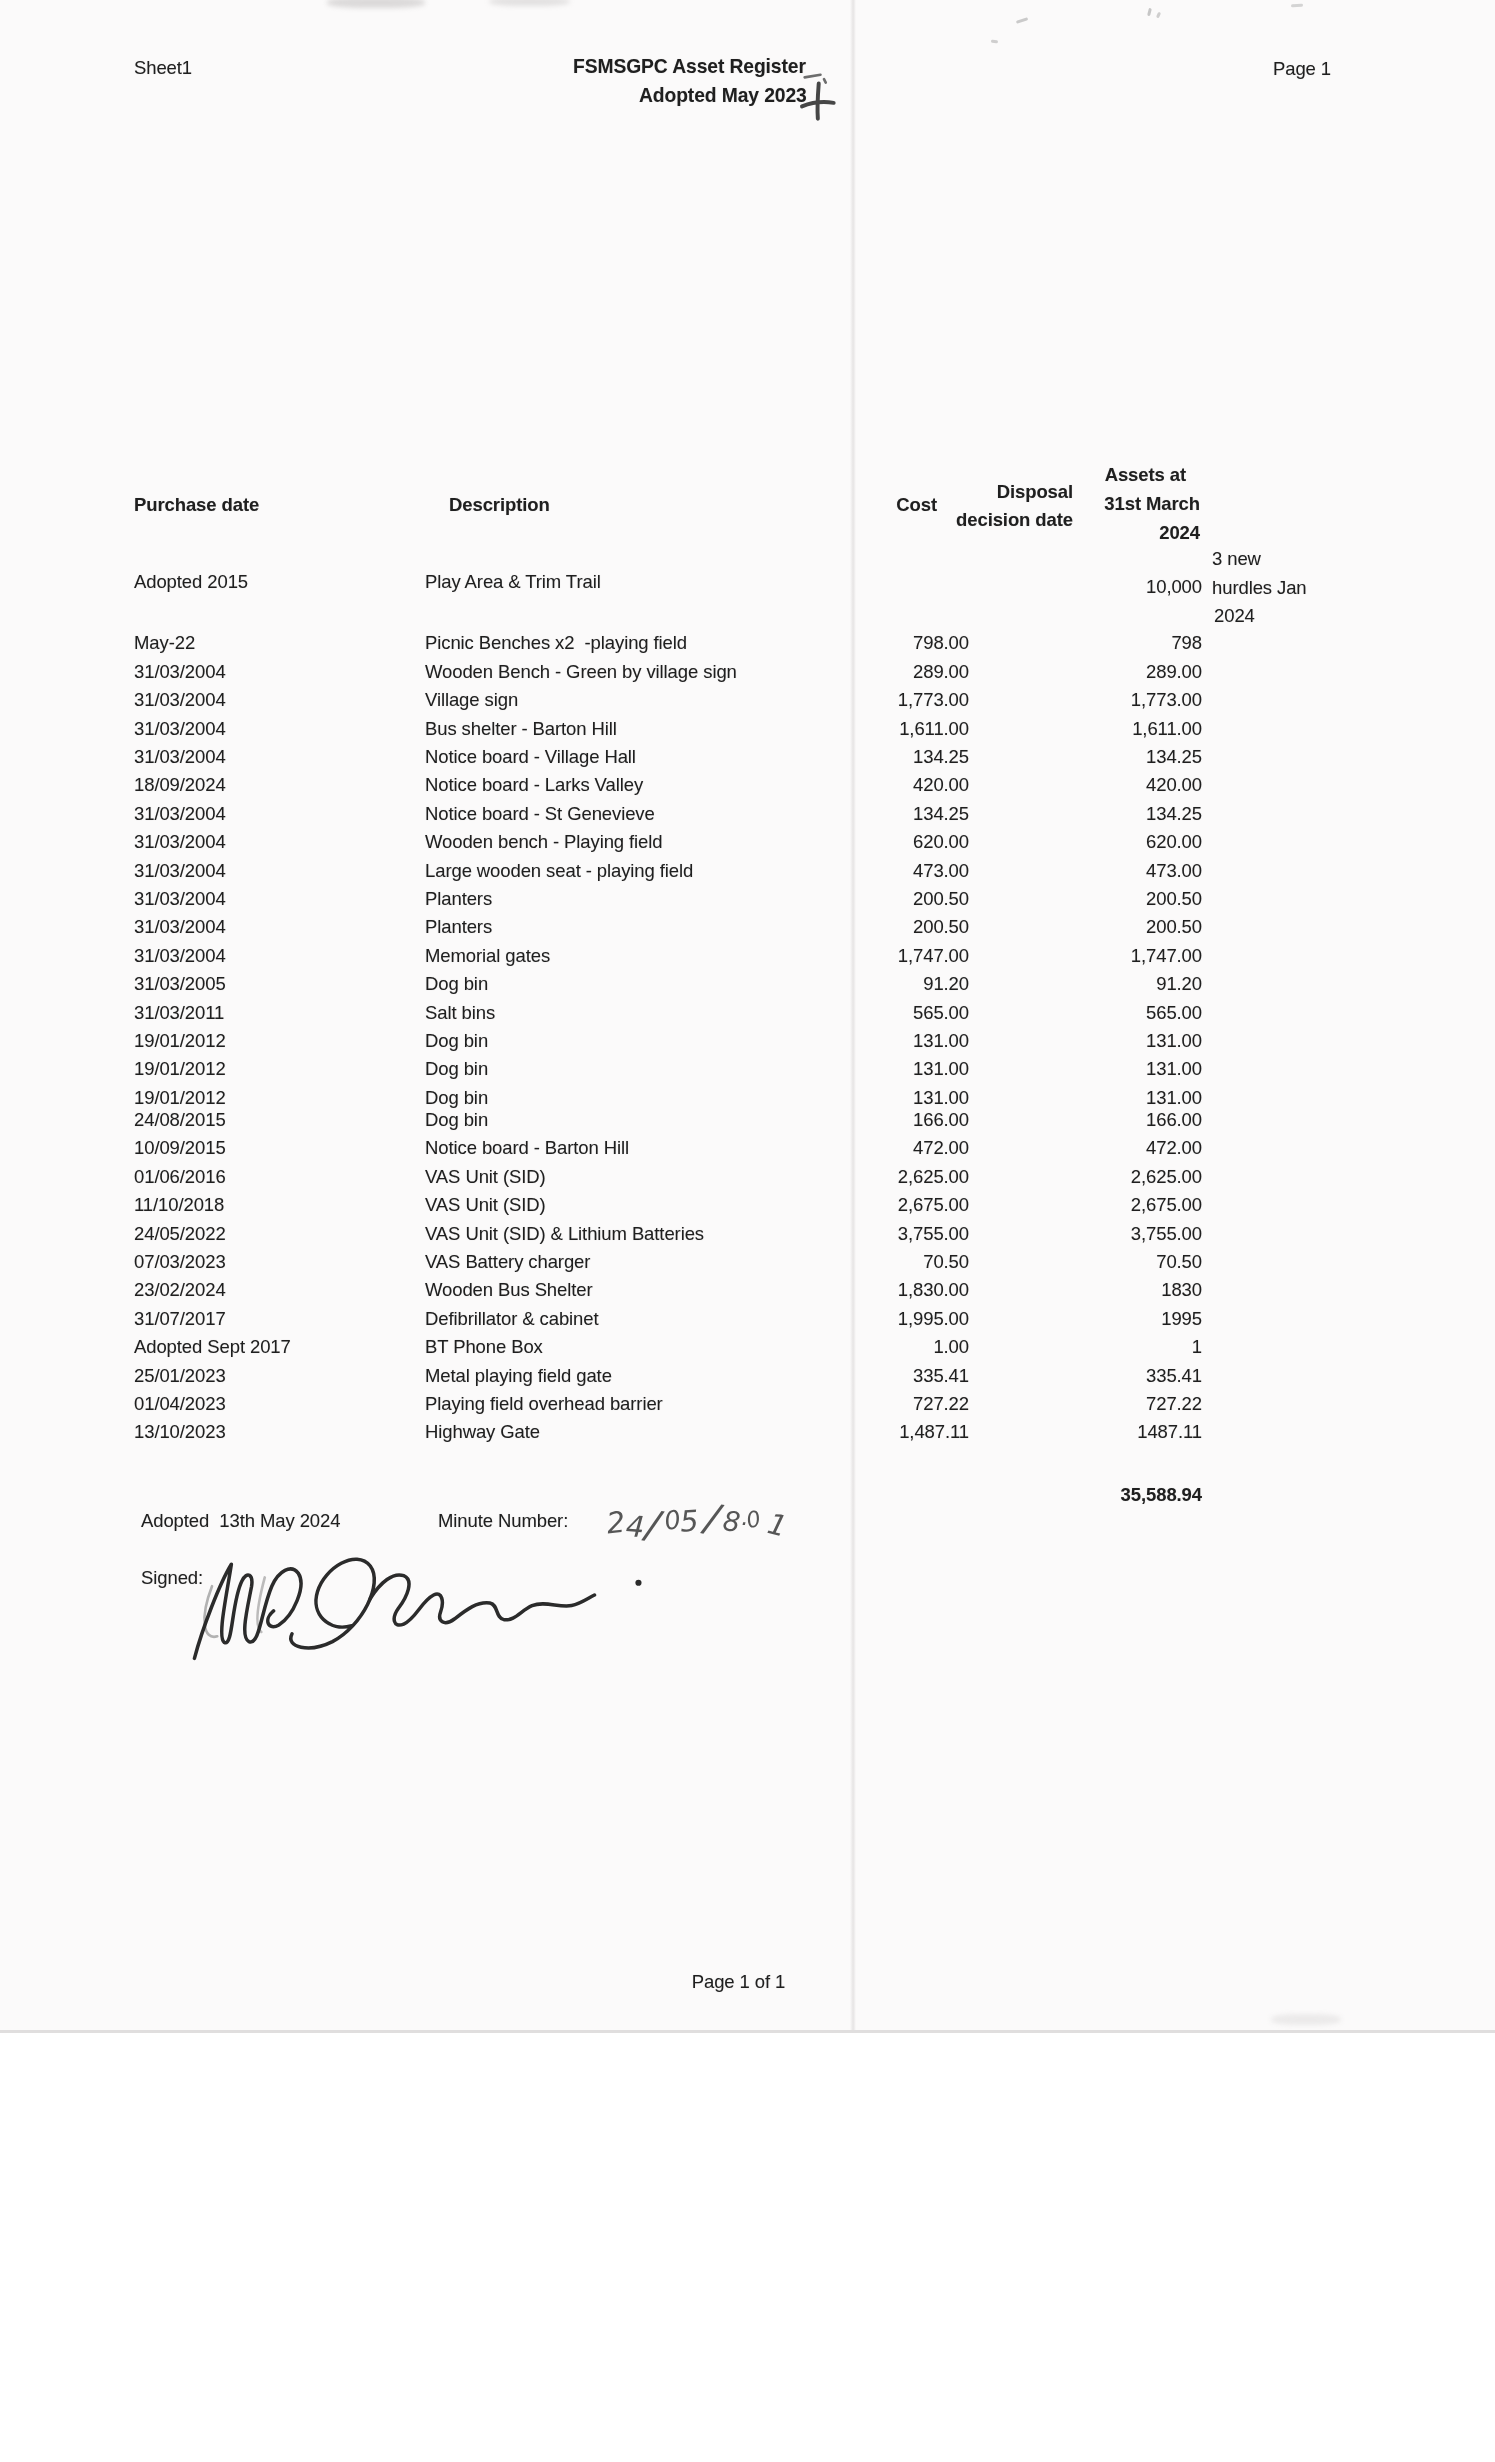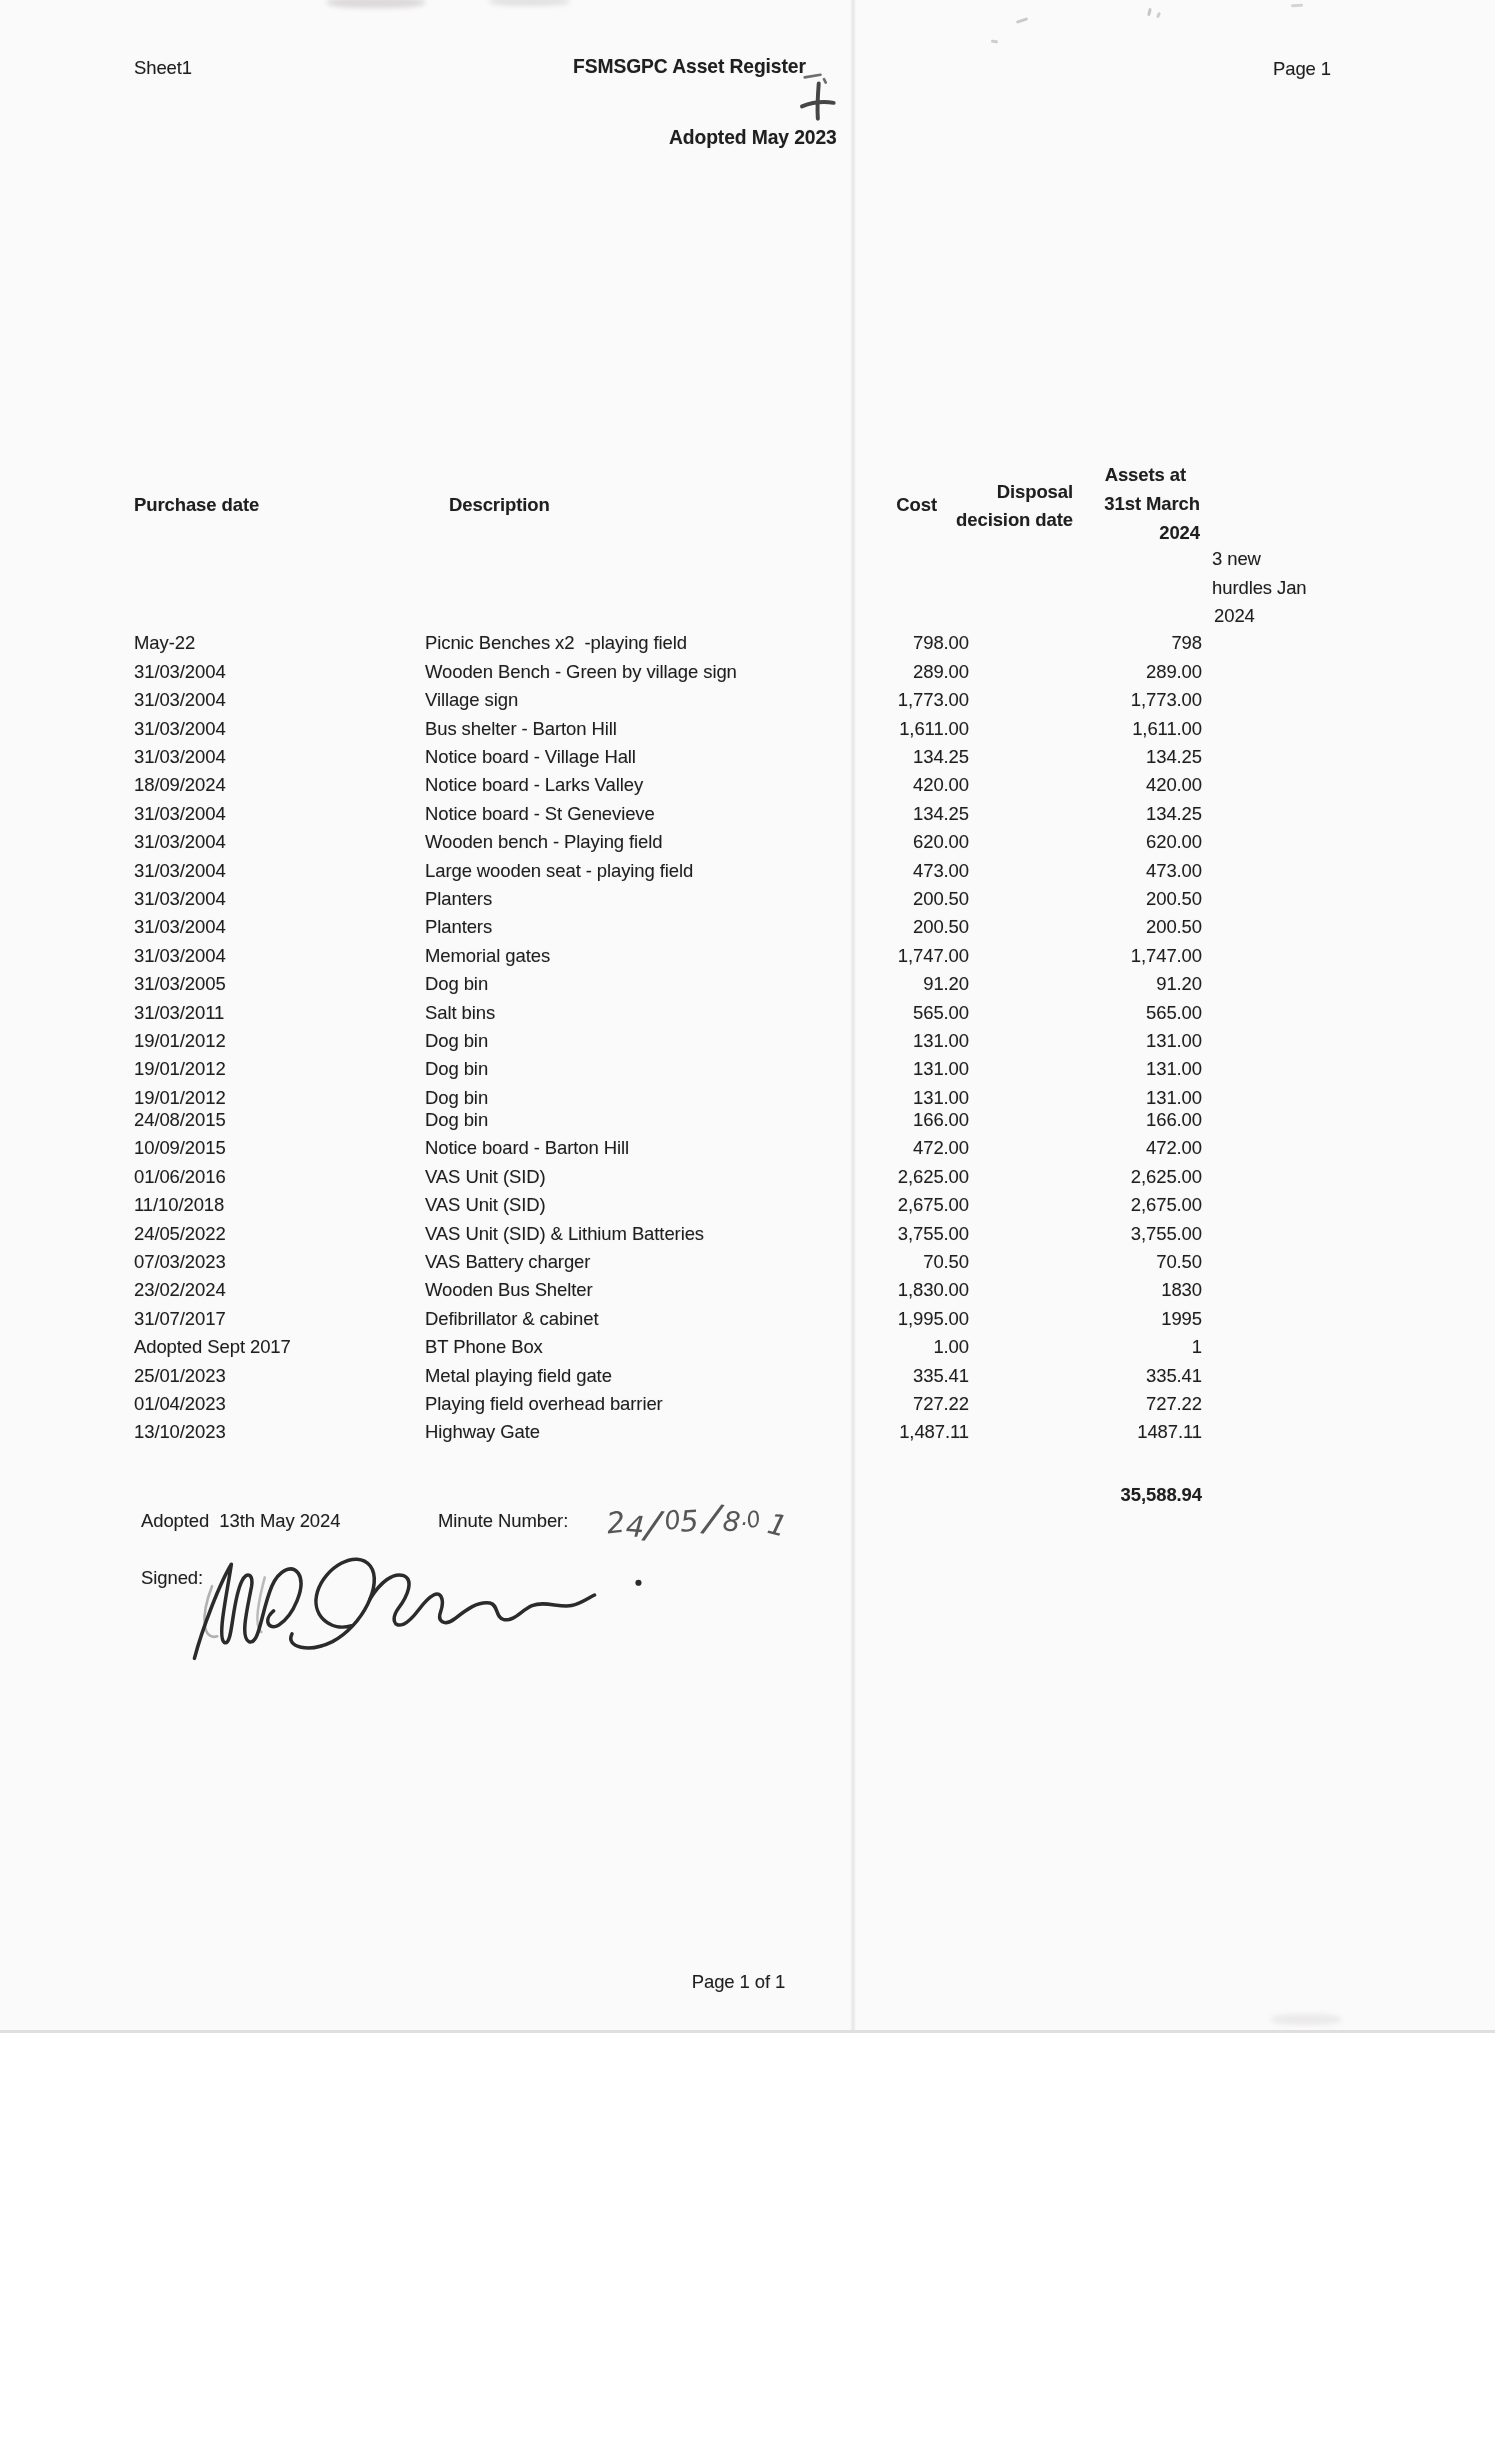--- a/index.html
+++ b/index.html
@@ -37,32 +37,37 @@
   <div class="smudge" style="left:489px;top:-3.5px;width:81px;height:9.7px;opacity:.35;"></div>
   <div class="smudge" style="left:1271px;top:2014px;width:70px;height:11.4px;opacity:.22;"></div>
   <div class="speck" style="left:1016px;top:18.5px;width:12.3px;height:2.6px;opacity:.5;transform:rotate(-18deg);"></div>
   <div class="speck" style="left:1148px;top:8px;width:2.6px;height:8px;opacity:.55;transform:rotate(14deg);"></div>
   <div class="speck" style="left:1157px;top:12.3px;width:2.6px;height:6.2px;opacity:.45;transform:rotate(24deg);"></div>
   <div class="speck" style="left:1291px;top:4.4px;width:12.3px;height:2.6px;opacity:.4;transform:rotate(-4deg);"></div>
   <div class="speck" style="left:991px;top:40px;width:7px;height:2.6px;opacity:.45;transform:rotate(10deg);"></div>
 
   <div class="txt" style="left:134px;top:56px;">Sheet1</div>
   <div class="txt b t22" style="left:573px;top:55px;">FSMSGPC Asset Register</div>
-  <div class="txt b t22" style="left:669px;top:84px;margin-top:42px;">Adopted May 2023</div>
+  <div class="txt b t22" style="left:639px;top:84px;">Adopted May 2023</div>
   <div class="txt" style="left:1273px;top:57px;">Page 1</div>
 
   <div class="txt b" style="left:134px;top:493px;">Purchase date</div>
   <div class="txt b" style="left:425px;top:493px;margin-left:24px;">Description</div>
   <div class="txt b" style="right:558px;top:493px;">Cost</div>
   <div class="txt b" style="right:422px;top:480px;">Disposal</div>
   <div class="txt b" style="right:422px;top:508px;">decision date</div>
   <div class="txt b" style="right:309px;top:463px;margin-left:40px;">Assets at</div>
   <div class="txt b" style="right:295px;top:492px;">31st March</div>
   <div class="txt b" style="right:295px;top:521px;">2024</div>
 
+  <div class="trow" style="top:571px;">
+    <span class="cell c-date">Adopted 2015</span>
+    <span class="cell c-desc">Play Area &amp; Trim Trail</span>
+    <span class="cell c-assets" style="top:5.3px;">10,000</span>
+  </div>
   <div class="txt" style="left:1212px;top:547px;">3 new</div>
   <div class="txt" style="left:1212px;top:576px;">hurdles Jan</div>
   <div class="txt" style="left:1214px;top:604px;">2024</div>
 
   <div id="rows-layer">
       <div class="trow" style="top: 632px;">
         <span class="cell c-date">May-22</span>
         <span class="cell c-desc">Picnic Benches x2  -playing field</span>
         <span class="cell c-cost">798.00</span>
         <span class="cell c-assets">798</span>

